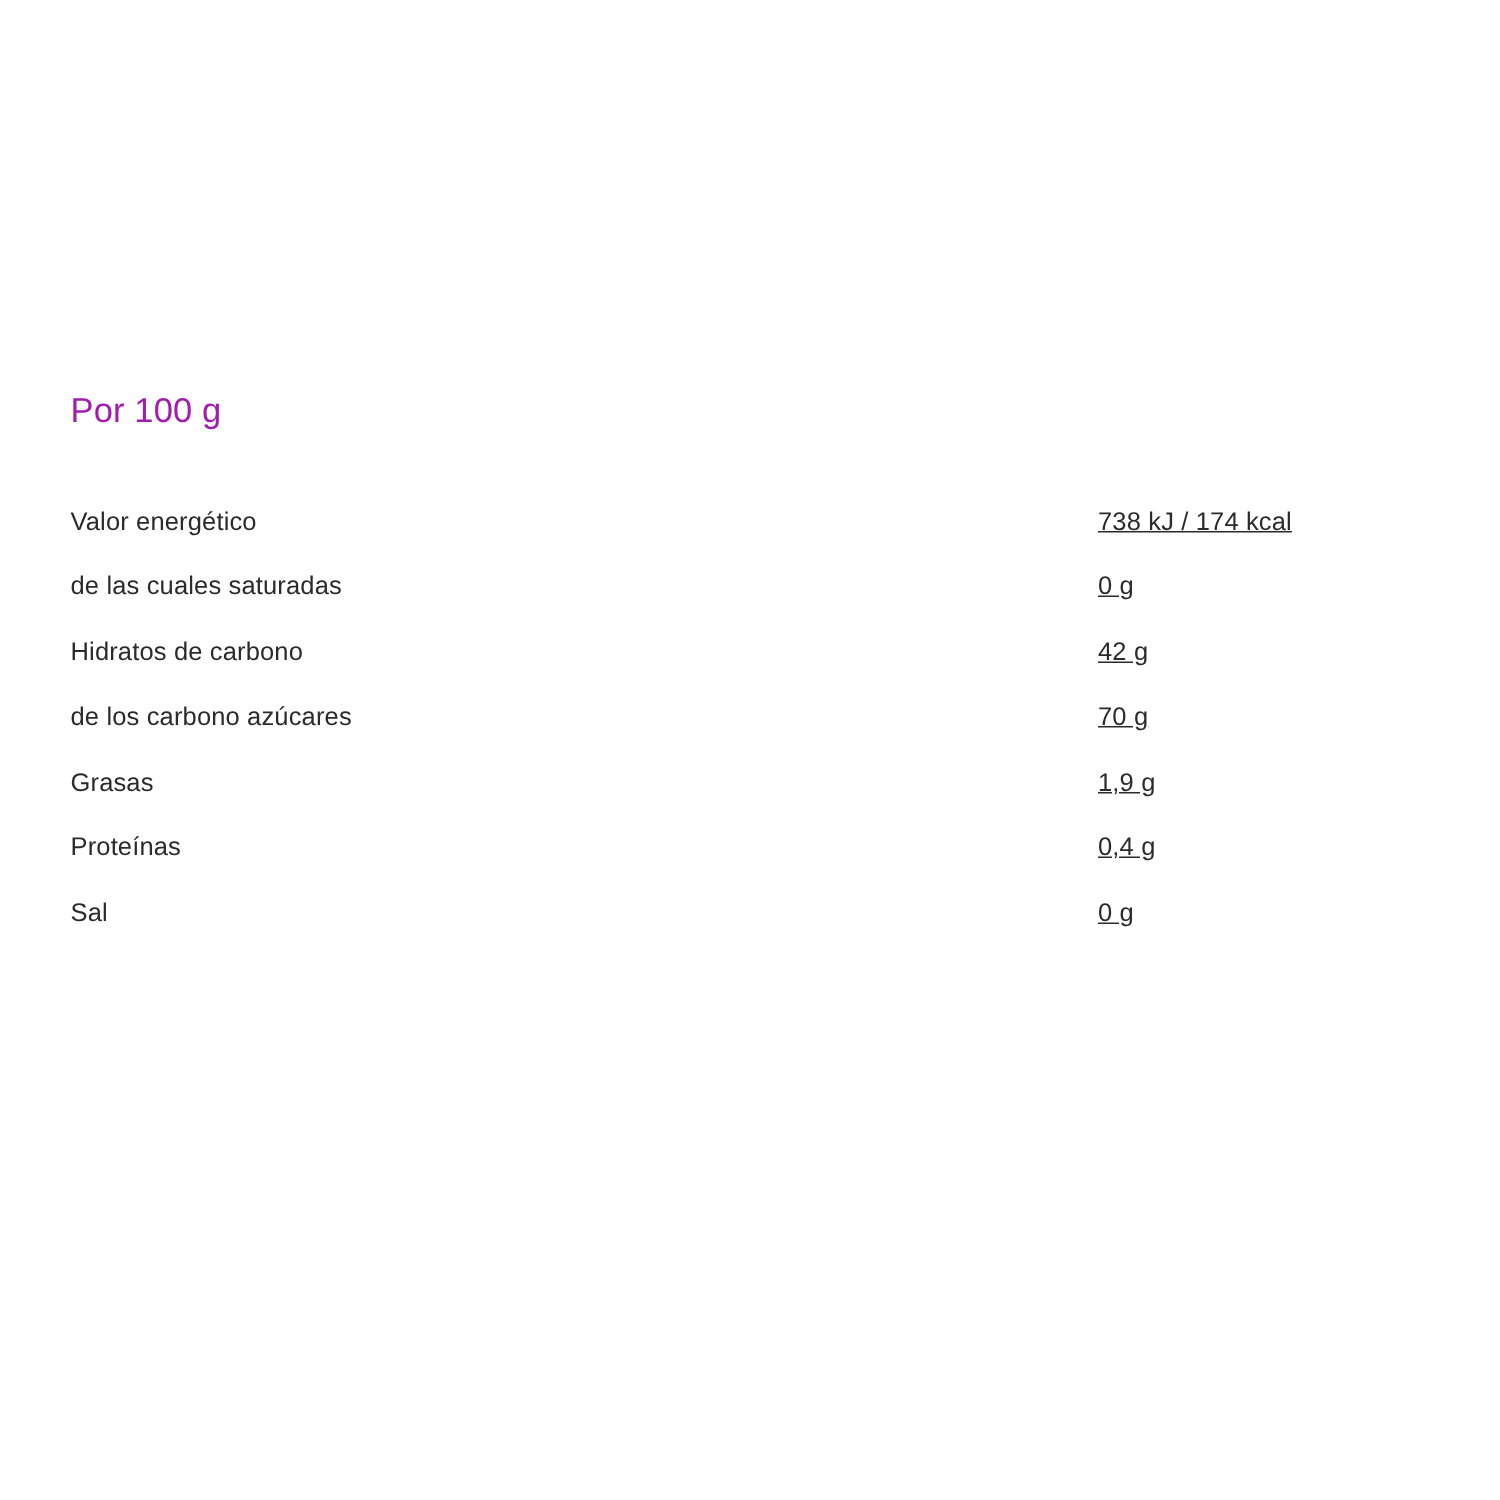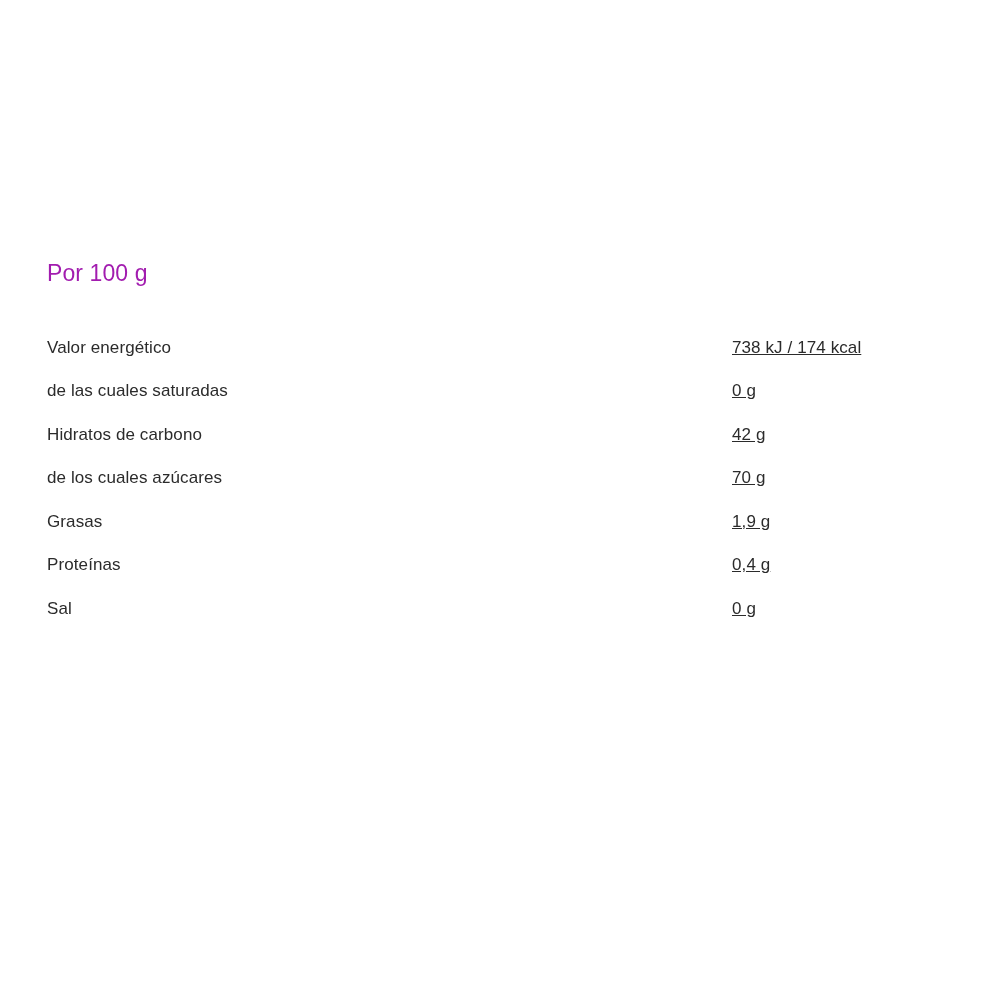--- a/index.html
+++ b/index.html
@@ -76,21 +76,21 @@
       </tr>
       <tr>
         <td class="label-cell">de las cuales saturadas</td>
         <td class="value-cell">0 g</td>
       </tr>
       <tr>
         <td class="label-cell">Hidratos de carbono</td>
         <td class="value-cell">42 g</td>
       </tr>
       <tr>
-        <td class="label-cell">de los cuales azúcares</td>
+        <td class="label-cell">de los carbono azúcares</td>
         <td class="value-cell">70 g</td>
       </tr>
       <tr>
         <td class="label-cell">Grasas</td>
         <td class="value-cell">1,9 g</td>
       </tr>
       <tr>
         <td class="label-cell">Proteínas</td>
         <td class="value-cell">0,4 g</td>
       </tr>

